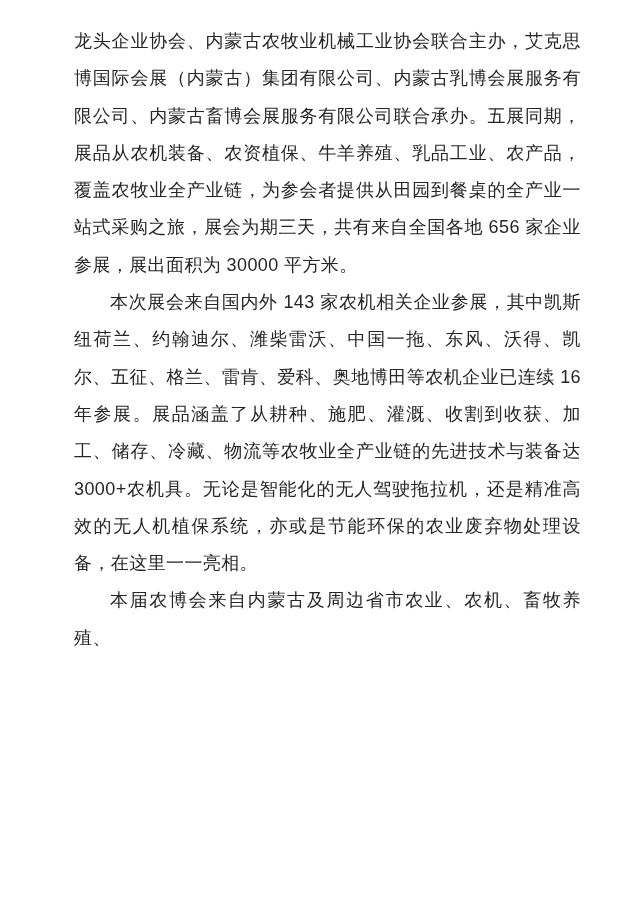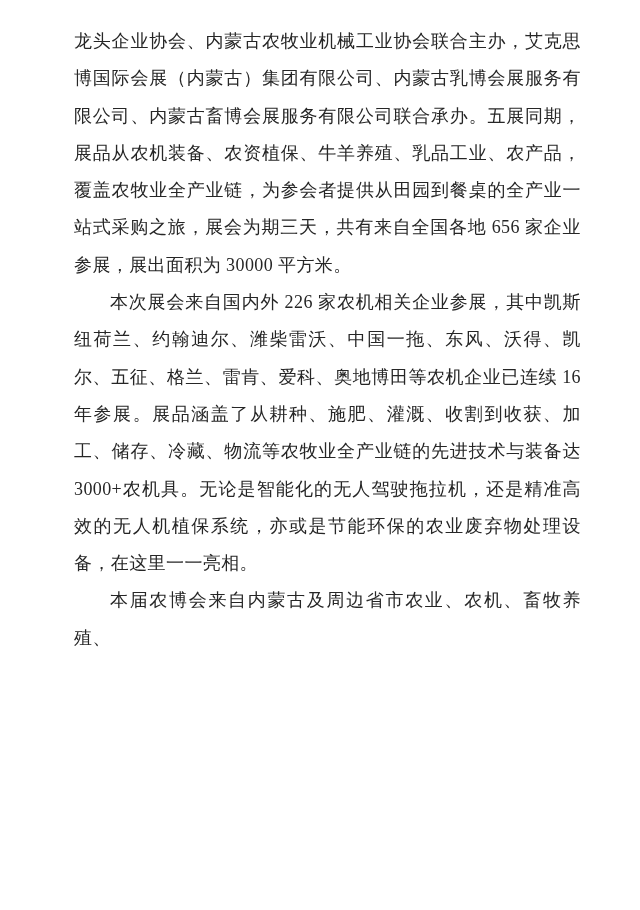--- a/index.html
+++ b/index.html
@@ -6,21 +6,21 @@
     margin: 0;
     padding: 0;
     background: #ffffff;
   }
   .page {
     position: relative;
     width: 640px;
     height: 824px;
     background: #ffffff;
     overflow: hidden;
-    font-family: Liberation Serif, serif;
+    font-family: Liberation Sans, sans-serif;
   }
   .content {
     position: absolute;
     top: 23px;
     left: 74px;
     width: 507px;
   }
   .para {
     margin: 0;
     font-size: 18px;
@@ -44,17 +44,17 @@
     color: #1d1d1d;
     letter-spacing: 2px;
   }
 </style>
 </head>
 <body>
 
 <div class="page">
   <div class="content">
     <p class="para">龙头企业协会、内蒙古农牧业机械工业协会联合主办，艾克思博国际会展（内蒙古）集团有限公司、内蒙古乳博会展服务有限公司、内蒙古畜博会展服务有限公司联合承办。五展同期，展品从农机装备、农资植保、牛羊养殖、乳品工业、农产品，覆盖农牧业全产业链，为参会者提供从田园到餐桌的全产业一站式采购之旅，展会为期三天，共有来自全国各地 656 家企业参展，展出面积为 30000 平方米。</p>
-    <p class="para indent">本次展会来自国内外 226 家农机相关企业参展，其中凯斯纽荷兰、约翰迪尔、潍柴雷沃、中国一拖、东风、沃得、凯尔、五征、格兰、雷肯、爱科、奥地博田等农机企业已连续 16 年参展。展品涵盖了从耕种、施肥、灌溉、收割到收获、加工、储存、冷藏、物流等农牧业全产业链的先进技术与装备达 3000+农机具。无论是智能化的无人驾驶拖拉机，还是精准高效的无人机植保系统，亦或是节能环保的农业废弃物处理设备，在这里一一亮相。</p>
+    <p class="para indent">本次展会来自国内外 143 家农机相关企业参展，其中凯斯纽荷兰、约翰迪尔、潍柴雷沃、中国一拖、东风、沃得、凯尔、五征、格兰、雷肯、爱科、奥地博田等农机企业已连续 16 年参展。展品涵盖了从耕种、施肥、灌溉、收割到收获、加工、储存、冷藏、物流等农牧业全产业链的先进技术与装备达 3000+农机具。无论是智能化的无人驾驶拖拉机，还是精准高效的无人机植保系统，亦或是节能环保的农业废弃物处理设备，在这里一一亮相。</p>
     <p class="para indent">本届农博会来自内蒙古及周边省市农业、农机、畜牧养殖、</p>
   </div>
   <div class="footer">- 6 -</div>
 </div>
 
 </body></html>

